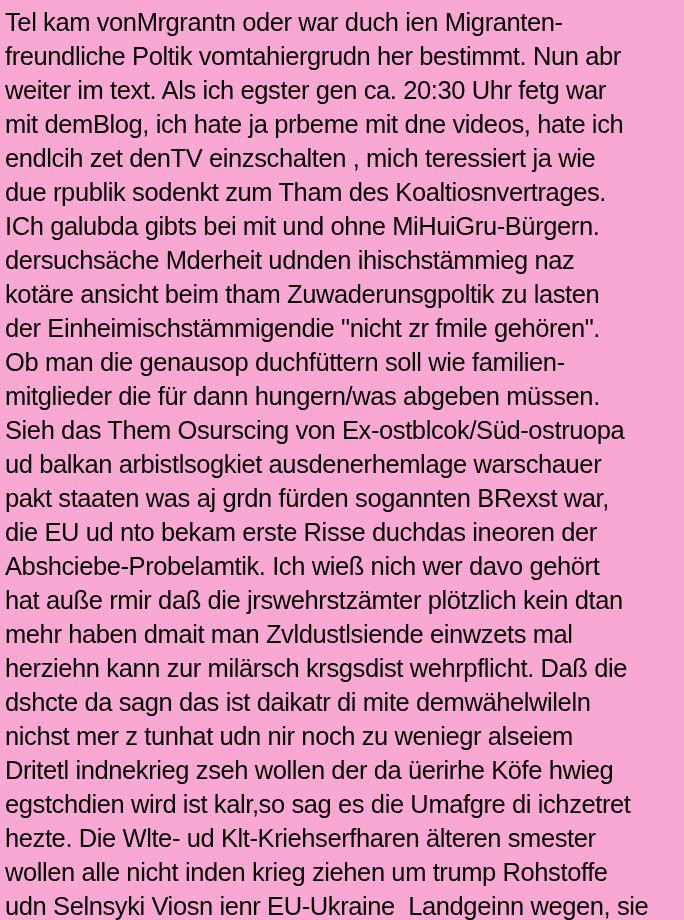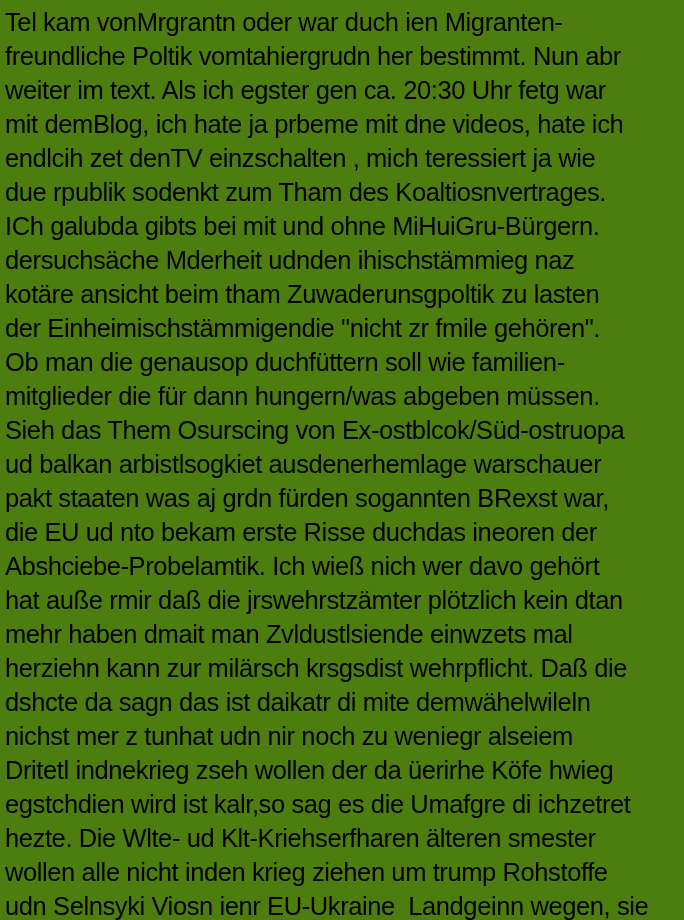--- a/index.html
+++ b/index.html
@@ -3,21 +3,21 @@
   <meta charset="utf-8">
   <style>
     html, body {
       margin: 0;
       padding: 0;
       background: #ffffff;
     }
     .page {
       width: 684px;
       height: 920px;
-      background: #4d7c0f;
+      background: #f9a8d4;
       overflow: hidden;
       box-sizing: border-box;
       padding: 5px 0 0 5px;
     }
     .textblock {
       font-family: "Liberation Sans", sans-serif;
       font-size: 25.5px;
       line-height: 34px;
       color: #000000;
       letter-spacing: -0.4px;

